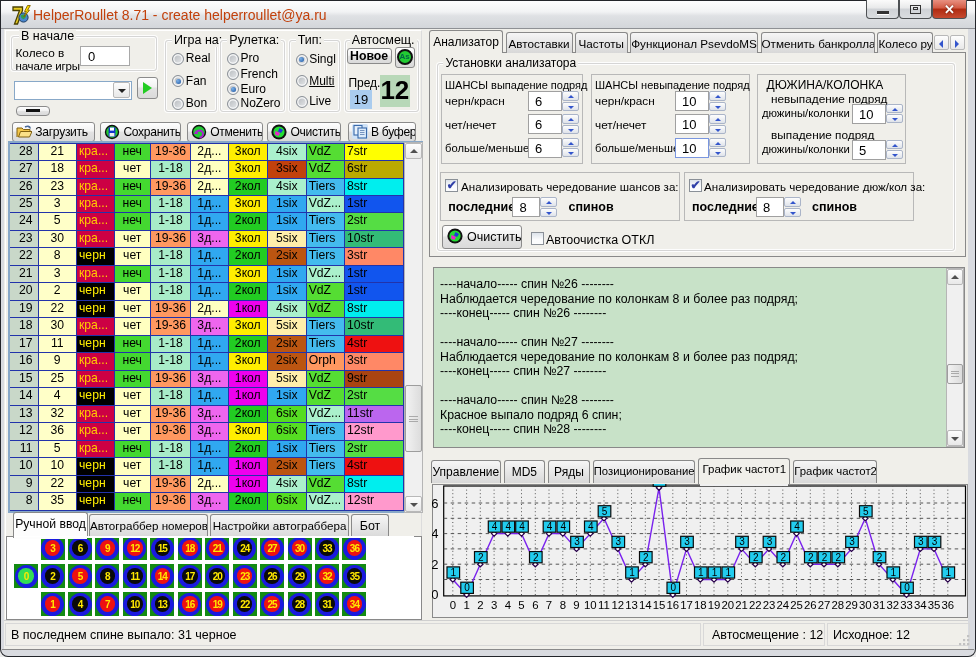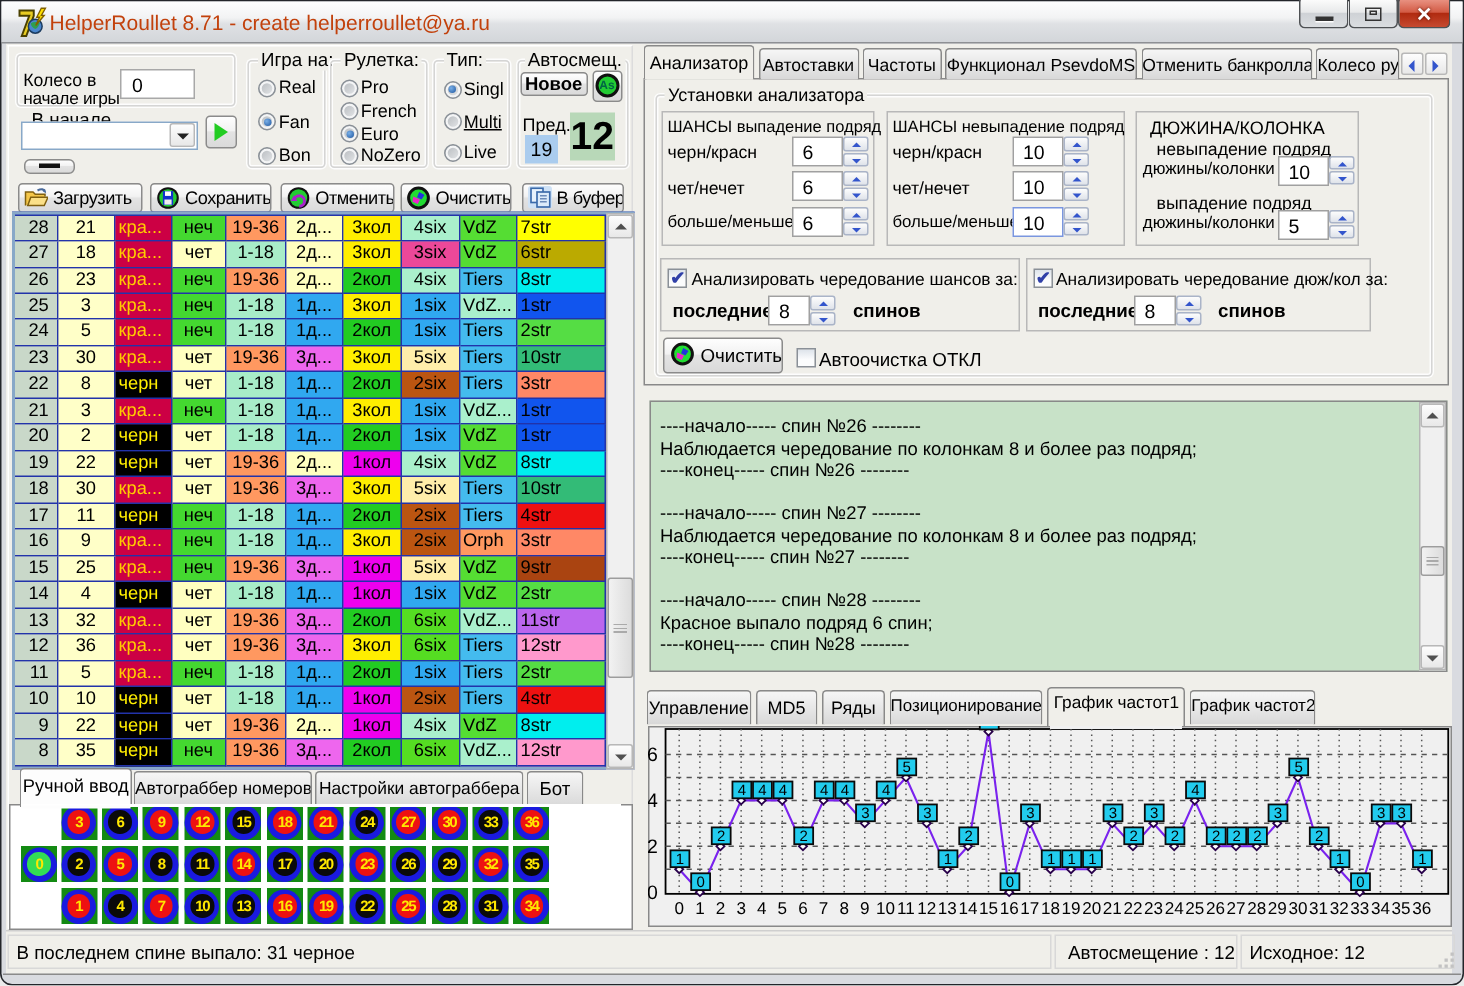--- a/index.html
+++ b/index.html
@@ -64,21 +64,21 @@
 <div class="wbtn" style="left:899px;width:33px;">
     <span style="display:block;width:11px;height:9px;border:1.5px solid #333;background:transparent;">
       <span style="display:block;width:5px;height:3px;border:1.5px solid #333;margin:1px auto;"></span>
     </span>
   </div>
 <div class="wbtn" style="left:932px;width:35px;background:linear-gradient(#e89080,#d35b45 45%,#b02a10 50%,#c64a30);">
 <span style="color:#fff;font-size:13px;font-weight:bold;text-shadow:0 0 2px #501000;">✕</span>
   </div>
 <div style="position:absolute;left:5px;top:30px;width:417px;height:590px;border:1px solid #dcdcdc;border-left-color:#fff;border-top-color:#fff;"></div>
 <div class="gbox" style="left:11.0px;top:35.5px;width:146.0px;height:35.5px;"></div>
-<div class="glabel" style="left:19.0px;top:28.5px;font-size:12.5px;margin-top:44px;">В начале</div>
+<div class="glabel" style="left:19.0px;top:28.5px;font-size:12.5px;">В начале</div>
 <div class="abs" style="left:15.5px;top:46px;font-size:11.8px;">Колесо в</div>
 <div class="abs" style="left:15.5px;top:60px;font-size:11.5px;letter-spacing:-0.2px;">начале игры</div>
 <div class="abs" style="left:80px;top:45.5px;width:50px;height:20px;background:#fff;border:1px solid #a8a8a8;font-size:13px;padding:2px 0 0 7px;">0</div>
 <div class="abs" style="left:13.5px;top:80.5px;width:118px;height:19px;background:#fff;border:1.5px solid #88a8c8;"></div>
 <div class="sbtn" style="left:113px;top:82px;width:17px;height:16px;">
     <span style="margin-top:6px;border-left:4px solid transparent;border-right:4px solid transparent;border-top:4px solid #222;"></span>
   </div>
 <div class="btn" style="left:136.5px;top:77px;width:21px;height:22px;justify-content:center;">
     <span style="border-top:6px solid transparent;border-bottom:6px solid transparent;border-left:6px solid #22cc22;border-left-width:9px;"></span>
   </div>
@@ -193,21 +193,21 @@
 <div class="tc" style="left:267.8px;top:143.5px;width:38.9px;height:17.5px;background:#aaf0cc;color:#000;text-align:center;font-size:12.2px;">4six</div>
 <div class="tc" style="left:306.7px;top:143.5px;width:38.3px;height:17.5px;background:#55dd33;color:#000;text-align:left;padding-left:2px;font-size:12.2px;">VdZ</div>
 <div class="tc" style="left:345.0px;top:143.5px;width:59.0px;height:17.5px;background:#ffff00;color:#000;text-align:left;padding-left:2px;font-size:12.2px;">7str</div>
 <div class="tc" style="left:10.0px;top:161.0px;width:28.5px;height:17.5px;background:#c9d8c9;color:#000;text-align:right;padding-right:5px;font-size:12.2px;">27</div>
 <div class="tc" style="left:38.5px;top:161.0px;width:38.5px;height:17.5px;background:#ffffc8;color:#000;text-align:center;font-size:12.2px;">18</div>
 <div class="tc" style="left:77.0px;top:161.0px;width:37.5px;height:17.5px;background:#cc0044;color:#ffcc00;text-align:left;padding-left:2px;font-size:12.2px;">кра...</div>
 <div class="tc" style="left:114.5px;top:161.0px;width:36.5px;height:17.5px;background:#ffffc0;color:#000;text-align:center;font-size:12.2px;">чет</div>
 <div class="tc" style="left:151.0px;top:161.0px;width:40.0px;height:17.5px;background:#a8ecc8;color:#000;text-align:center;font-size:12.2px;">1-18</div>
 <div class="tc" style="left:191.0px;top:161.0px;width:37.8px;height:17.5px;background:#ffffc0;color:#000;text-align:center;font-size:12.2px;">2д...</div>
 <div class="tc" style="left:228.8px;top:161.0px;width:39.0px;height:17.5px;background:#ffee00;color:#000;text-align:center;font-size:12.2px;">3кол</div>
-<div class="tc" style="left:267.8px;top:161.0px;width:38.9px;height:17.5px;background:#ec4899;color:#000;text-align:center;font-size:12.2px;">3six</div>
+<div class="tc" style="left:267.8px;top:161.0px;width:38.9px;height:17.5px;background:#c2410c;color:#000;text-align:center;font-size:12.2px;">3six</div>
 <div class="tc" style="left:306.7px;top:161.0px;width:38.3px;height:17.5px;background:#55dd33;color:#000;text-align:left;padding-left:2px;font-size:12.2px;">VdZ</div>
 <div class="tc" style="left:345.0px;top:161.0px;width:59.0px;height:17.5px;background:#bbaa00;color:#000;text-align:left;padding-left:2px;font-size:12.2px;">6str</div>
 <div class="tc" style="left:10.0px;top:178.5px;width:28.5px;height:17.5px;background:#c9d8c9;color:#000;text-align:right;padding-right:5px;font-size:12.2px;">26</div>
 <div class="tc" style="left:38.5px;top:178.5px;width:38.5px;height:17.5px;background:#ffffc8;color:#000;text-align:center;font-size:12.2px;">23</div>
 <div class="tc" style="left:77.0px;top:178.5px;width:37.5px;height:17.5px;background:#cc0044;color:#ffcc00;text-align:left;padding-left:2px;font-size:12.2px;">кра...</div>
 <div class="tc" style="left:114.5px;top:178.5px;width:36.5px;height:17.5px;background:#44d830;color:#000;text-align:center;font-size:12.2px;">неч</div>
 <div class="tc" style="left:151.0px;top:178.5px;width:40.0px;height:17.5px;background:#ff9860;color:#000;text-align:center;font-size:12.2px;">19-36</div>
 <div class="tc" style="left:191.0px;top:178.5px;width:37.8px;height:17.5px;background:#ffffc0;color:#000;text-align:center;font-size:12.2px;">2д...</div>
 <div class="tc" style="left:228.8px;top:178.5px;width:39.0px;height:17.5px;background:#22cc22;color:#000;text-align:center;font-size:12.2px;">2кол</div>
 <div class="tc" style="left:267.8px;top:178.5px;width:38.9px;height:17.5px;background:#aaf0cc;color:#000;text-align:center;font-size:12.2px;">4six</div>

